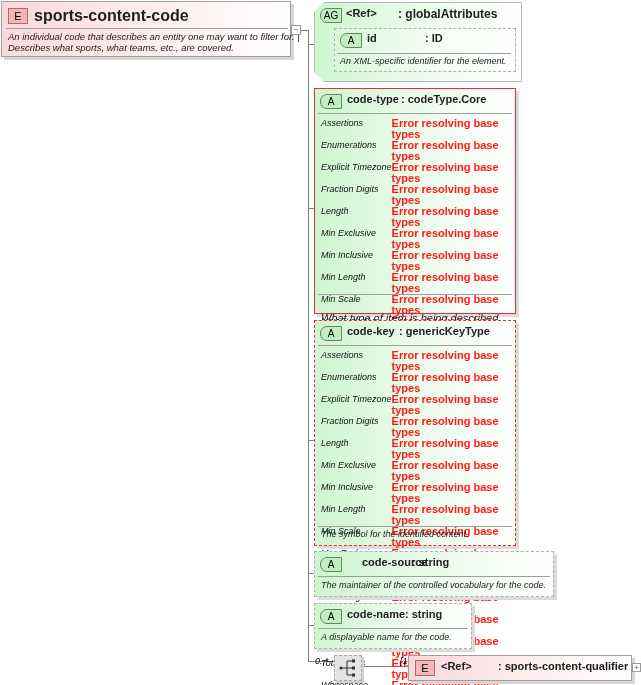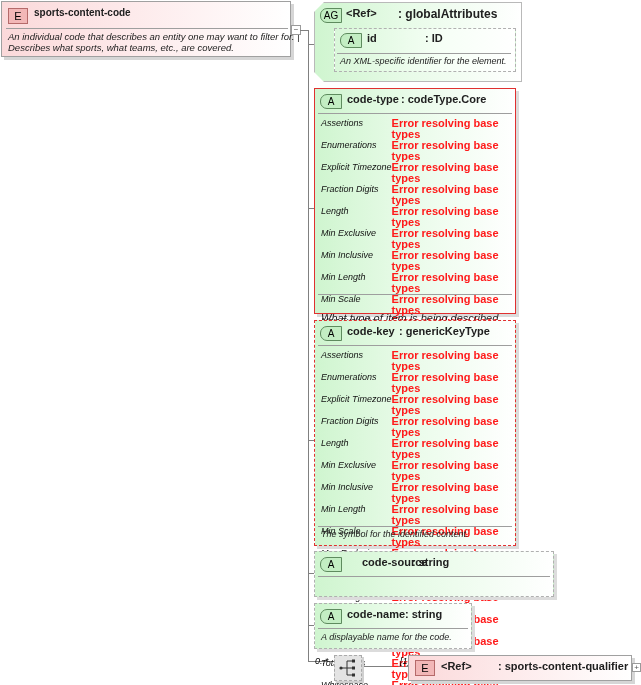--- a/index.html
+++ b/index.html
@@ -15,21 +15,21 @@
   .elem-box {
     background: linear-gradient(to right, #fbd9da 0%, #fde8e9 40%, #ffffff 100%);
     border: 1px solid #a0a0a0;
     box-shadow: 3px 3px 0 #d6d6d6;
   }
   .badge-e {
     position: absolute; width: 18px; height: 14px;
     border: 1px solid #b56a6a; background: #f2b7b7;
     font-size: 11px; text-align: center; line-height: 14px; color: #000;
   }
-  .title-bold { font-weight: bold; font-size: 10px; color: #202020; }
+  .title-bold { font-weight: bold; font-size: 16px; color: #202020; }
   .desc { font-style: italic; font-size: 9.5px; color: #222; line-height: 11px; }
   .sep { position: absolute; height: 1px; background: #9e9e9e; }
 
   
   .attr-box {
     background: linear-gradient(to right, #cff5cf 0%, #e8fbe8 45%, #ffffff 100%);
     box-shadow: 3px 3px 0 #dcdcdc;
   }
   .badge-a {
     position: absolute; height: 13px;
@@ -230,20 +230,21 @@
   </div>
   <div class="sep" style="left:3px;top:205px;width:194px;"></div>
   <div class="abs desc" style="left:6px;top:208px;font-size:9px;white-space:nowrap;">The symbol for the identified content.</div>
 </div>
 
 <div class="abs attr-box" style="left:314px;top:551px;width:238px;height:44px;border:1px dashed #b0b0b0;">
   <div class="badge-a" style="left:5px;top:5px;width:20px;">A</div>
   <div class="abs title-bold" style="left:32px;top:4px;font-size:11px;margin-left:15px;">code-source</div>
   <div class="abs title-bold" style="left:97px;top:4px;font-size:11px;">: string</div>
   <div class="sep" style="left:3px;top:24px;width:232px;"></div>
+  <div class="abs desc" style="left:6px;top:28px;font-size:9px;white-space:nowrap;">The maintainer of the controlled vocabulary for the code.</div>
 </div>
 
 <div class="abs attr-box" style="left:314px;top:603px;width:156px;height:44px;border:1px dashed #b0b0b0;">
   <div class="badge-a" style="left:5px;top:5px;width:20px;">A</div>
   <div class="abs title-bold" style="left:32px;top:4px;font-size:11px;">code-name</div>
   <div class="abs title-bold" style="left:90px;top:4px;font-size:11px;">: string</div>
   <div class="sep" style="left:3px;top:24px;width:150px;"></div>
   <div class="abs desc" style="left:6px;top:28px;font-size:9px;white-space:nowrap;">A displayable name for the code.</div>
 </div>
 

